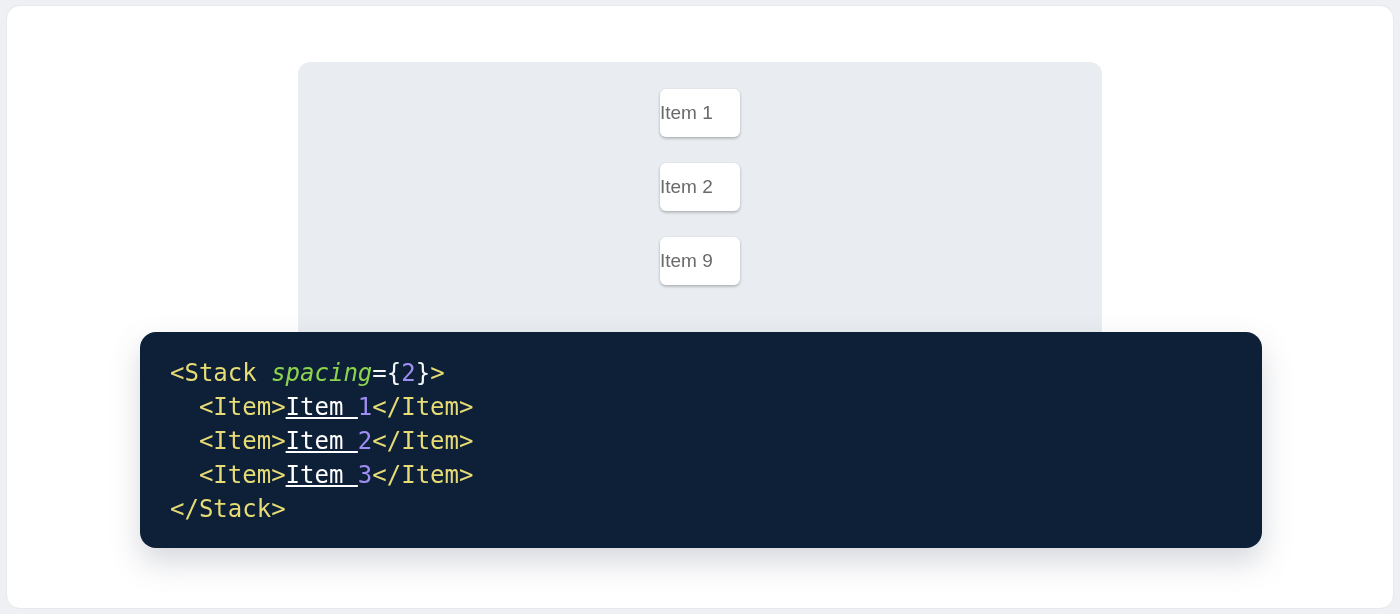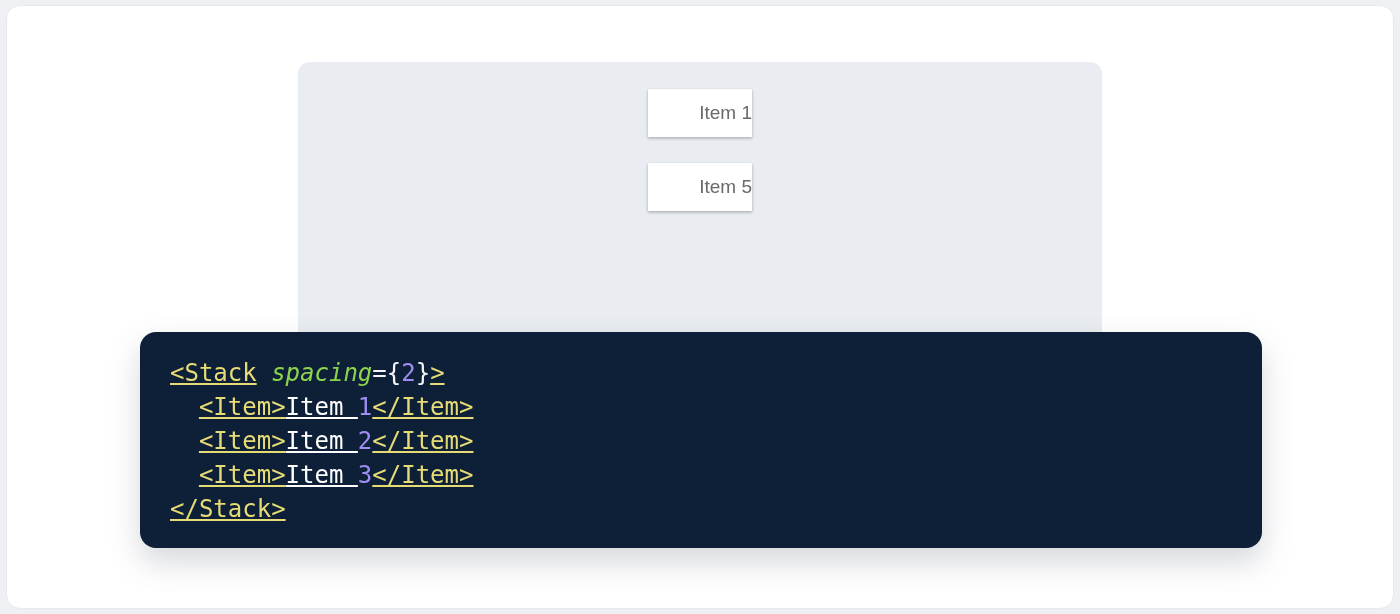--- a/index.html
+++ b/index.html
@@ -34,24 +34,24 @@
     background:var(--panel-bg);
     border-radius:12px;
     z-index:1;
   }
   .item-stack{
     position:absolute;left:0;top:0;width:100%;
     display:flex;flex-direction:column;align-items:center;
     padding-top:27px;gap:26px;
   }
   .item-card{
-    width:104px;height:48px;
+    width:80px;height:48px;
     background:var(--card-bg);
-    border-radius:0;
-    display:flex;align-items:center;justify-content:flex-end;
+    border-radius:6px;
+    display:flex;align-items:center;justify-content:flex-start;
     box-shadow:0 1px 3px rgba(0,0,0,0.2), 0 2px 3px rgba(0,0,0,0.10);
   }
   .item-card span{
     color:var(--card-text);
     font-size:19px;
     white-space:nowrap;
   }
   .code-block{
     position:absolute;left:140px;top:332px;width:1122px;height:216px;
     background:var(--code-bg);
@@ -60,37 +60,40 @@
     padding:24px 30px;
     box-shadow:0 14px 30px rgba(90,100,120,0.25);
   }
   .code-pre{
     margin:0;
     font-family:"DejaVu Sans Mono", monospace;
     font-size:24px;
     line-height:34px;
   }
   .code-line{white-space:pre;}
-  .tok-tag{color:var(--c-tag);text-decoration:underline;}
+  .tok-tag{color:var(--c-tag);}
   .tok-attr{color:var(--c-attr);font-style:italic;}
   .tok-num{color:var(--c-num);}
   .tok-plain{color:var(--c-plain);}
   .tok-text{color:var(--c-text);text-decoration:underline;}
 </style>
 </head>
 <body>
 
 <div class="page-card"></div>
 
 <div class="demo-panel">
   <div class="item-stack">
       <div class="item-card">
         <span>Item 1</span>
       </div>
       <div class="item-card">
-        <span>Item 5</span>
+        <span>Item 2</span>
+      </div>
+      <div class="item-card">
+        <span>Item 9</span>
       </div>
     </div>
 </div>
 
 <div class="code-block">
   <pre class="code-pre"><div class="code-line"><span class="tok-tag">&lt;Stack</span><span class="tok-plain"> </span><span class="tok-attr">spacing</span><span class="tok-plain">=</span><span class="tok-plain">{</span><span class="tok-num">2</span><span class="tok-plain">}</span><span class="tok-tag">&gt;</span></div><div class="code-line"><span class="tok-plain">  </span><span class="tok-tag">&lt;Item&gt;</span><span class="tok-text">Item </span><span class="tok-num">1</span><span class="tok-tag">&lt;/Item&gt;</span></div><div class="code-line"><span class="tok-plain">  </span><span class="tok-tag">&lt;Item&gt;</span><span class="tok-text">Item </span><span class="tok-num">2</span><span class="tok-tag">&lt;/Item&gt;</span></div><div class="code-line"><span class="tok-plain">  </span><span class="tok-tag">&lt;Item&gt;</span><span class="tok-text">Item </span><span class="tok-num">3</span><span class="tok-tag">&lt;/Item&gt;</span></div><div class="code-line"><span class="tok-tag">&lt;/Stack&gt;</span></div></pre>
 </div>
 
 </body></html>

